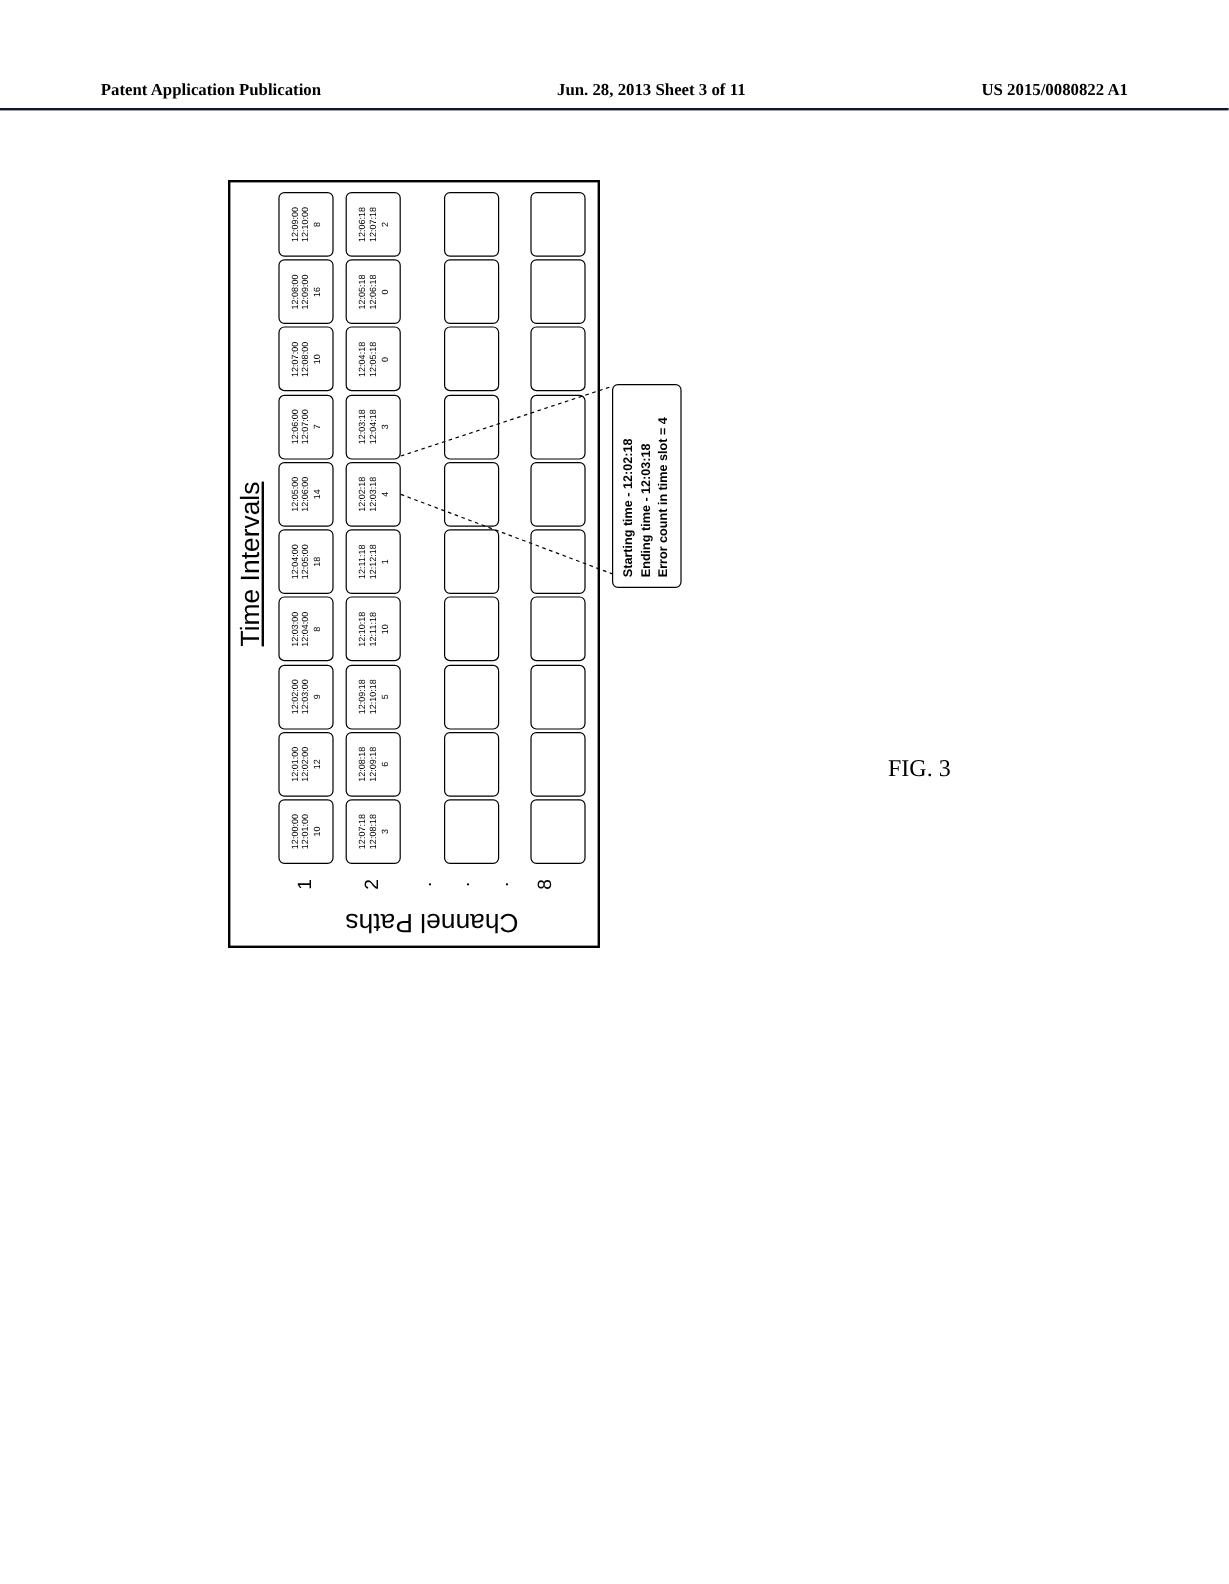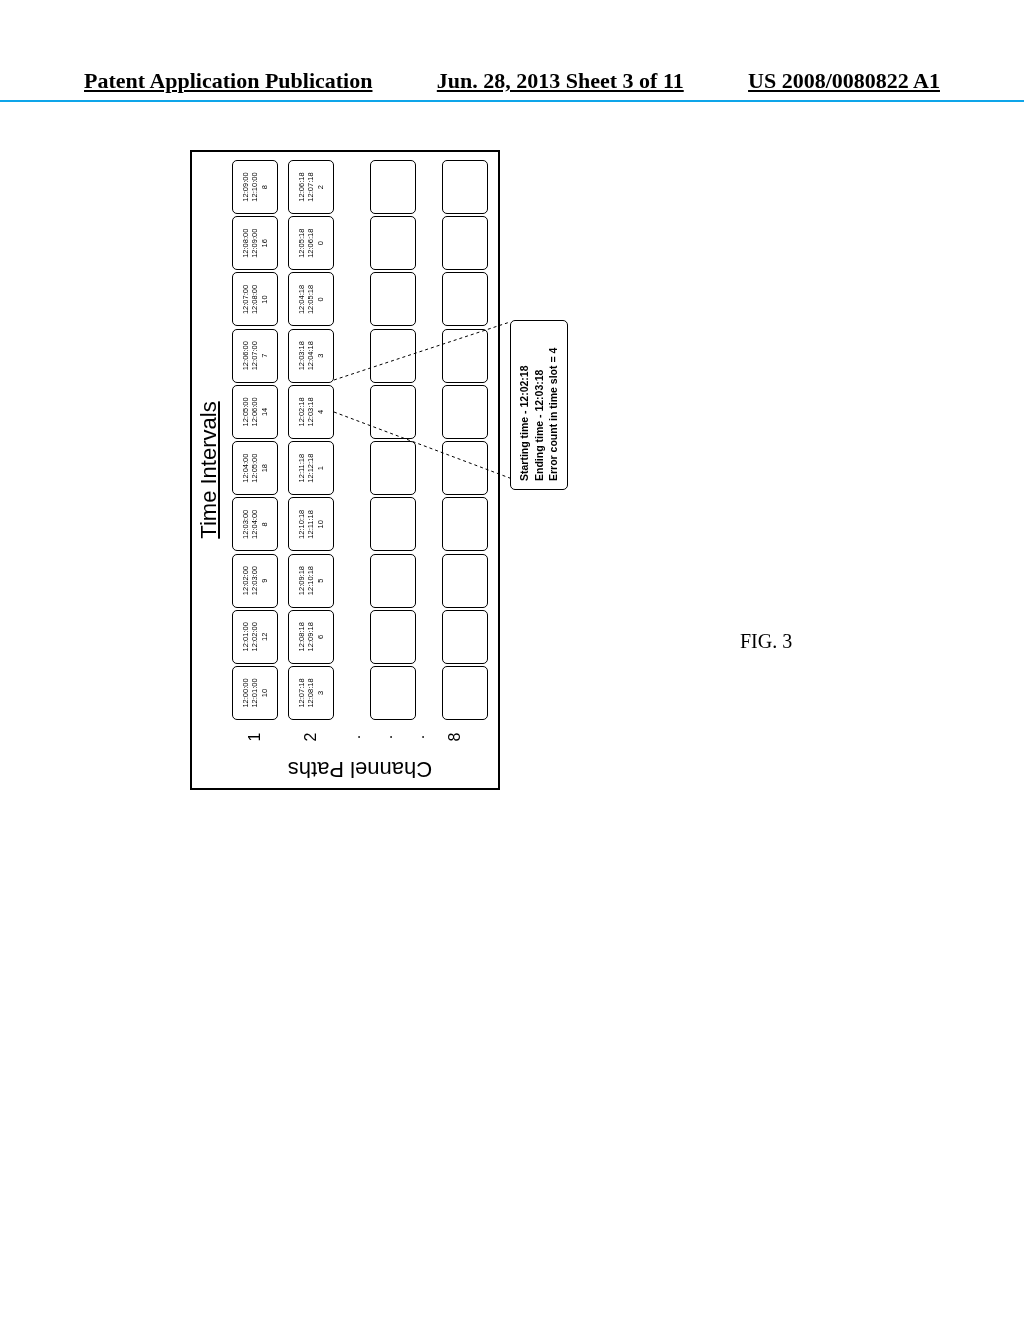--- a/index.html
+++ b/index.html
@@ -17,26 +17,25 @@
     height: 1320px;
     box-sizing: border-box;
   }
   .header {
     position: absolute;
     top: 68px;
     left: 0;
     width: 1024px;
     padding: 0 84px 6px 84px;
     box-sizing: border-box;
-    border-bottom: 2px solid #0ea5e9;
+    border-bottom: 2px solid #0f172a;
     display: flex;
     justify-content: space-between;
-    font-size: 22px;
+    font-size: 14px;
     font-weight: bold;
-    text-decoration: underline;
   }
   .figure-stage {
     position: absolute;
     top: 150px;
     left: 190px;
     width: 400px;
     height: 640px;
     transform-origin: top left;
     transform: rotate(-90deg) translate(-640px, 0);
   }
@@ -158,21 +157,21 @@
   }
 </style>
 </head>
 <body>
 
 <div class="page">
 
   <div class="header">
     <span>Patent Application Publication</span>
     <span>Jun. 28, 2013  Sheet 3 of 11</span>
-    <span>US 2008/0080822 A1</span>
+    <span>US 2015/0080822 A1</span>
   </div>
 
   <div class="figure-stage">
     <div class="stage-inner">
 
       <div class="outer-box"></div>
 
       <div class="title-top">Time Intervals</div>
 
       <div class="title-left">

